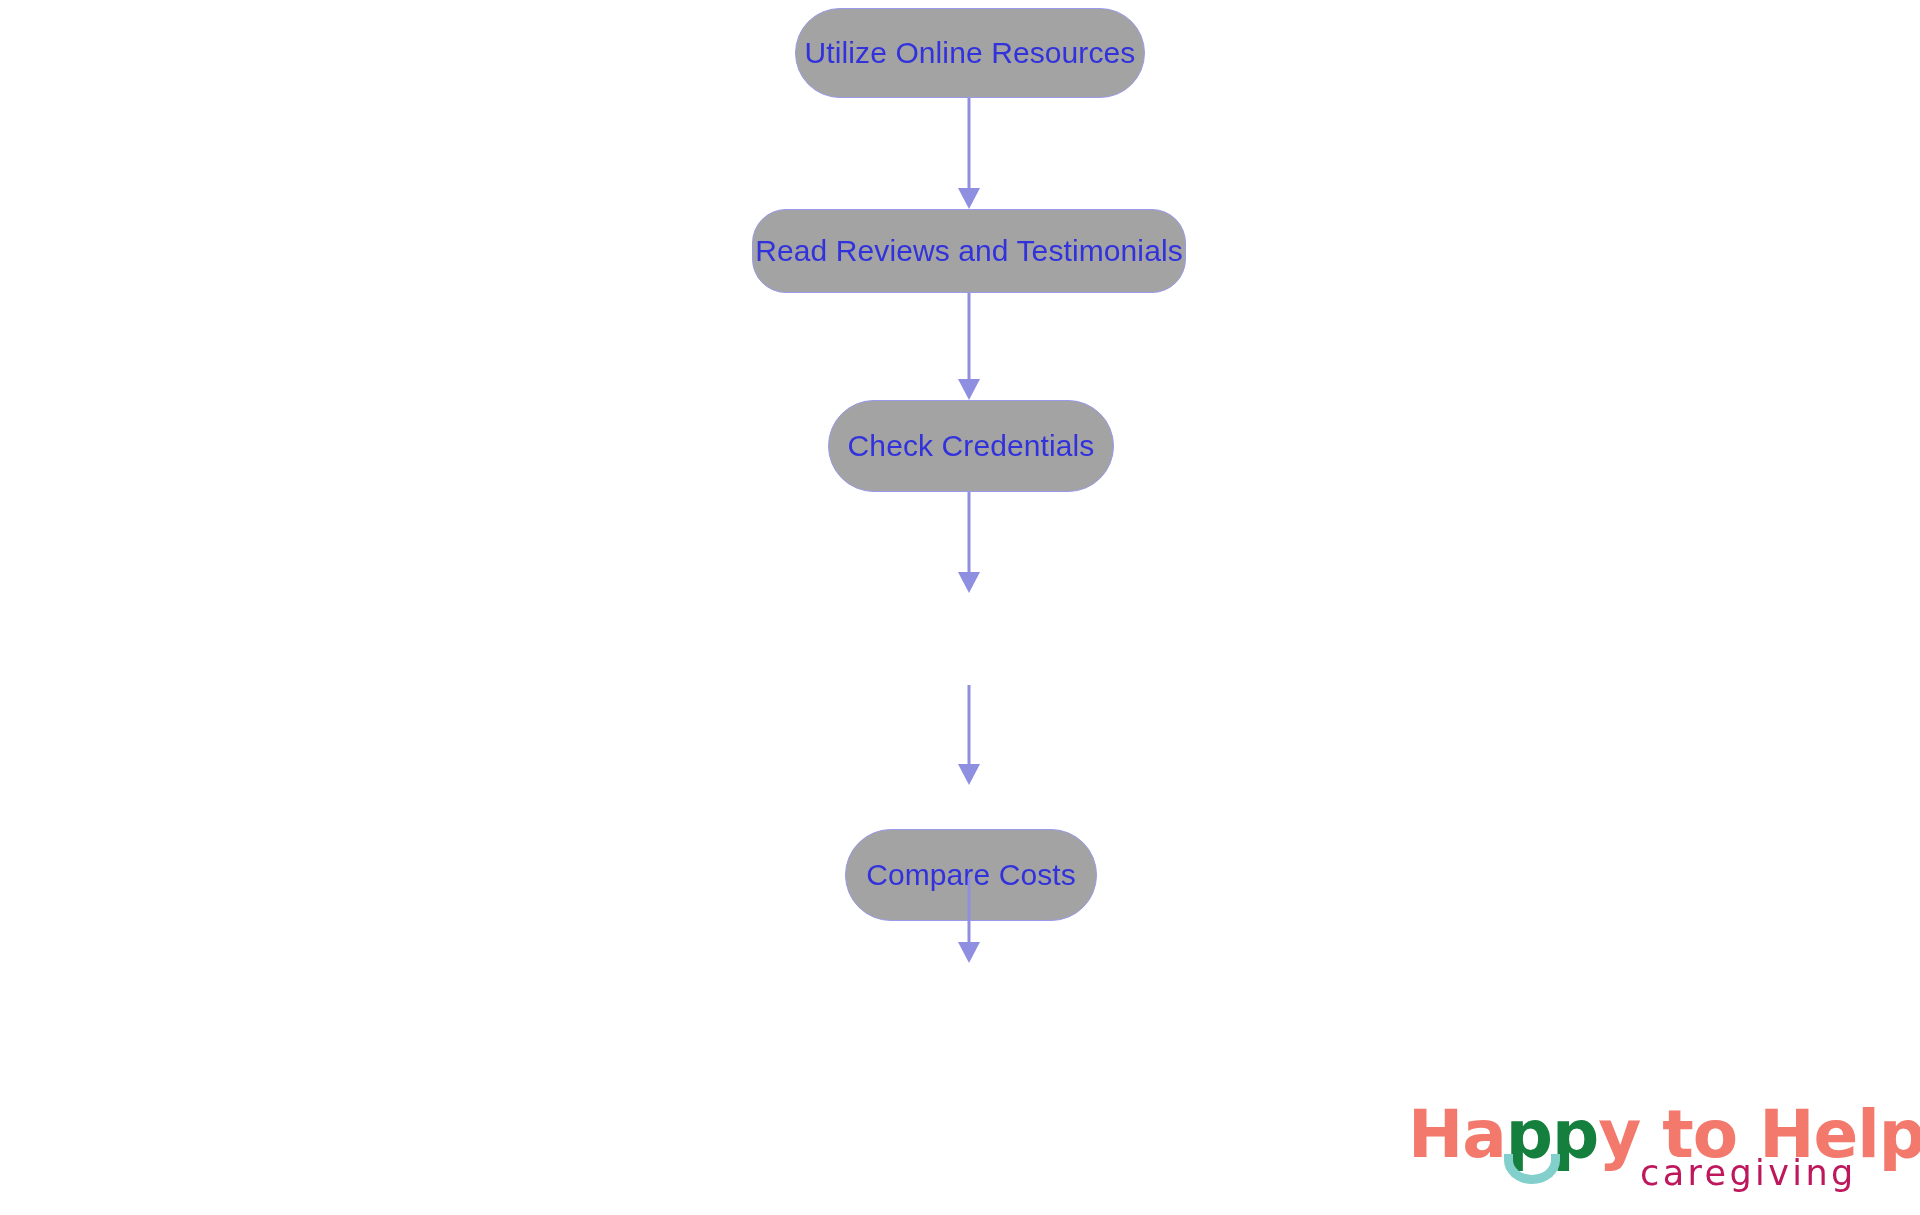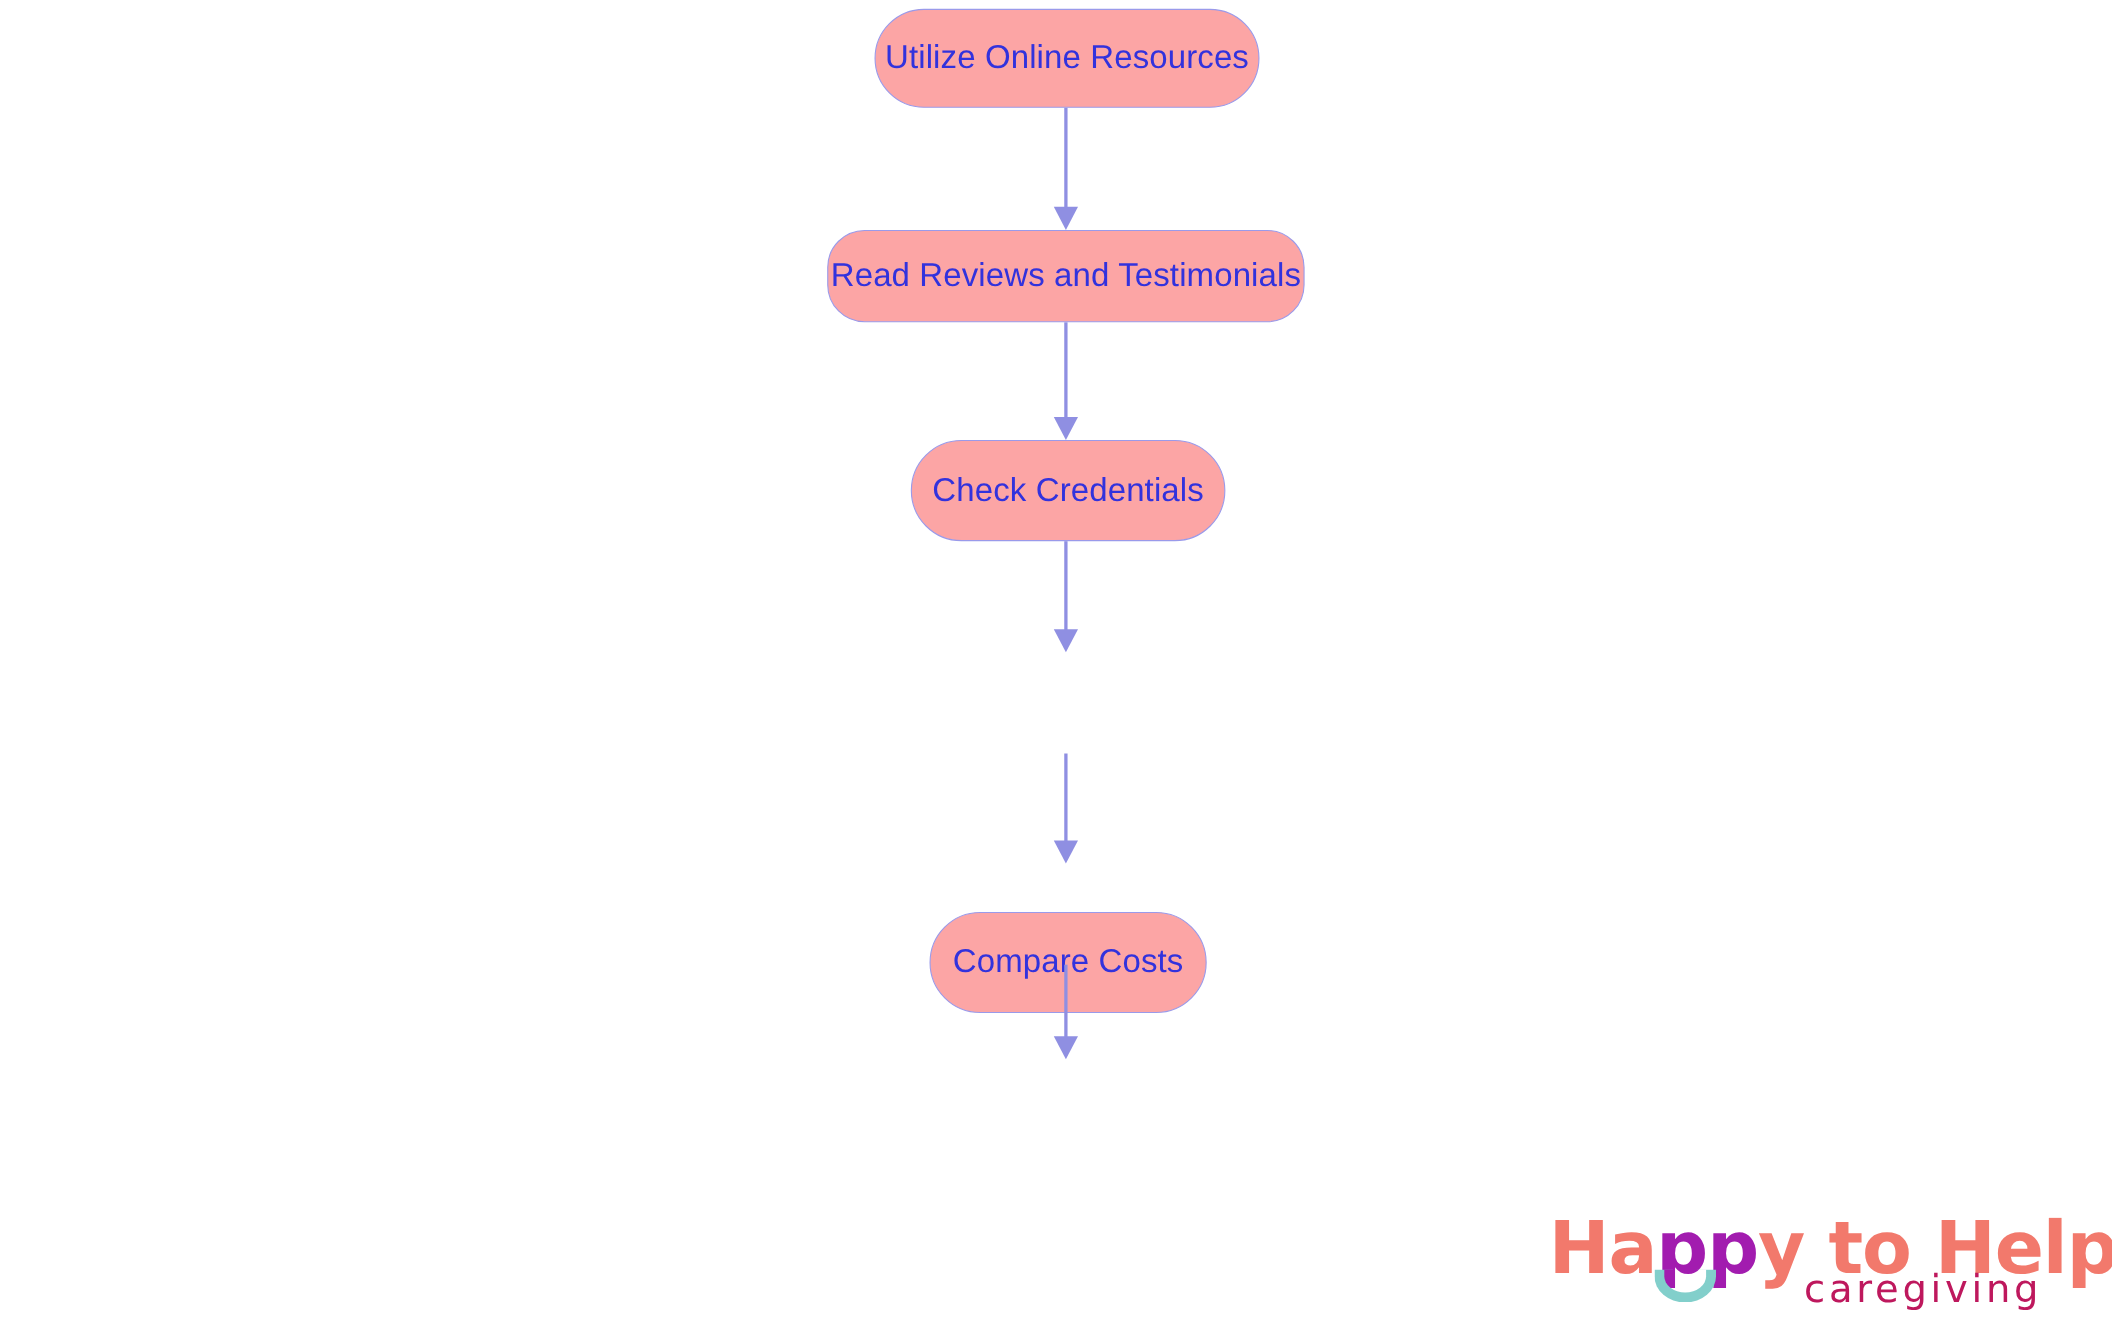--- a/index.html
+++ b/index.html
@@ -28,21 +28,21 @@
     position: absolute;
     left: 0;
     top: 0;
     width: 1920px;
     height: 1100px;
   }
 
   .node {
     position: absolute;
     box-sizing: border-box;
-    background: #fca5a5;
+    background: #a3a3a3;
     border: 1.6px solid #9a9aea;
     display: flex;
     align-items: center;
     justify-content: center;
     text-align: right;
     color: #3232dd;
     font-family: "Liberation Sans", sans-serif;
     font-size: 30px;
     font-weight: 400;
     letter-spacing: 0.1px;
@@ -92,21 +92,21 @@
     width: 470px;
     height: 74px;
     font-family: "DejaVu Sans", sans-serif;
     font-size: 66px;
     font-weight: bold;
     letter-spacing: -1px;
     line-height: 74px;
     white-space: nowrap;
     color: #f2796c;
   }
-  .logo-word .teal { color: #a21caf; }
+  .logo-word .teal { color: #15803d; }
 
   .logo-smile {
     position: absolute;
     left: 96px;
     top: 56px;
     width: 56px;
     height: 30px;
     border: 9px solid #82cfcb;
     border-top: none;
     border-bottom-left-radius: 40px 34px;

